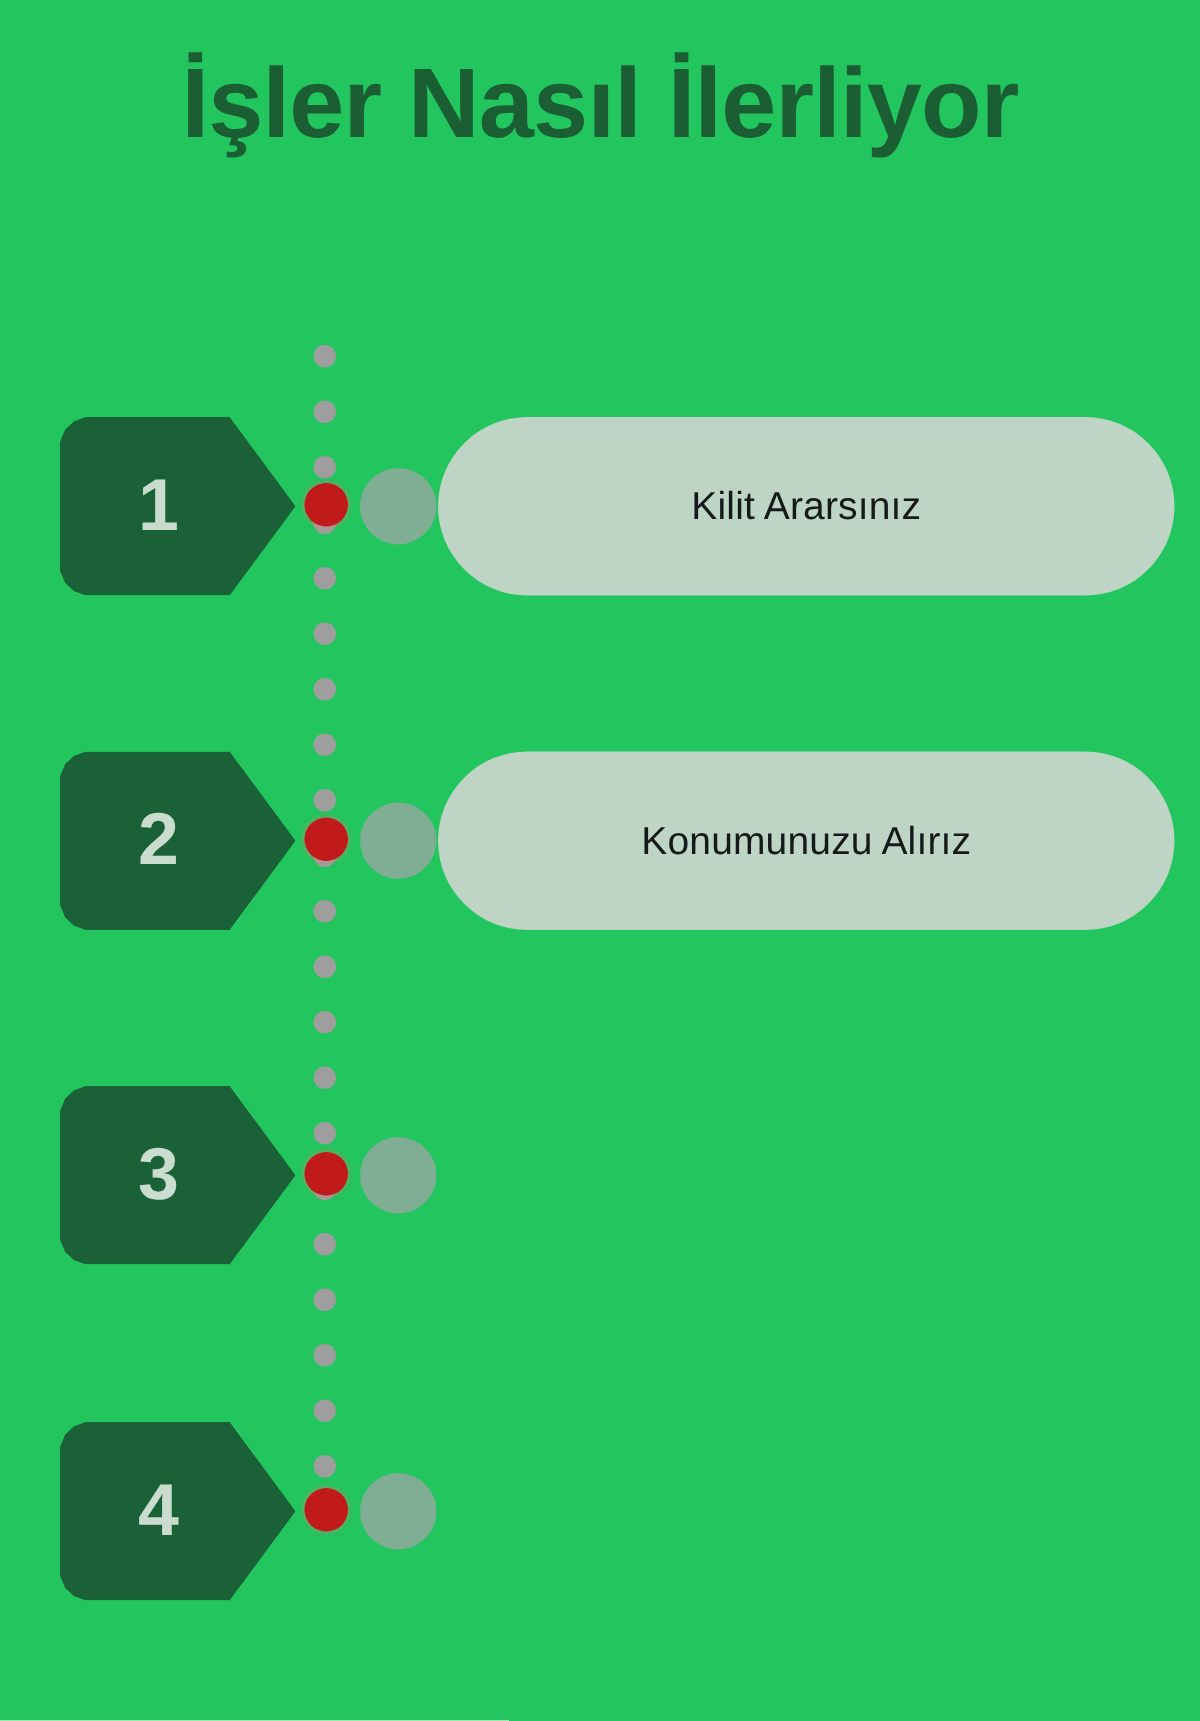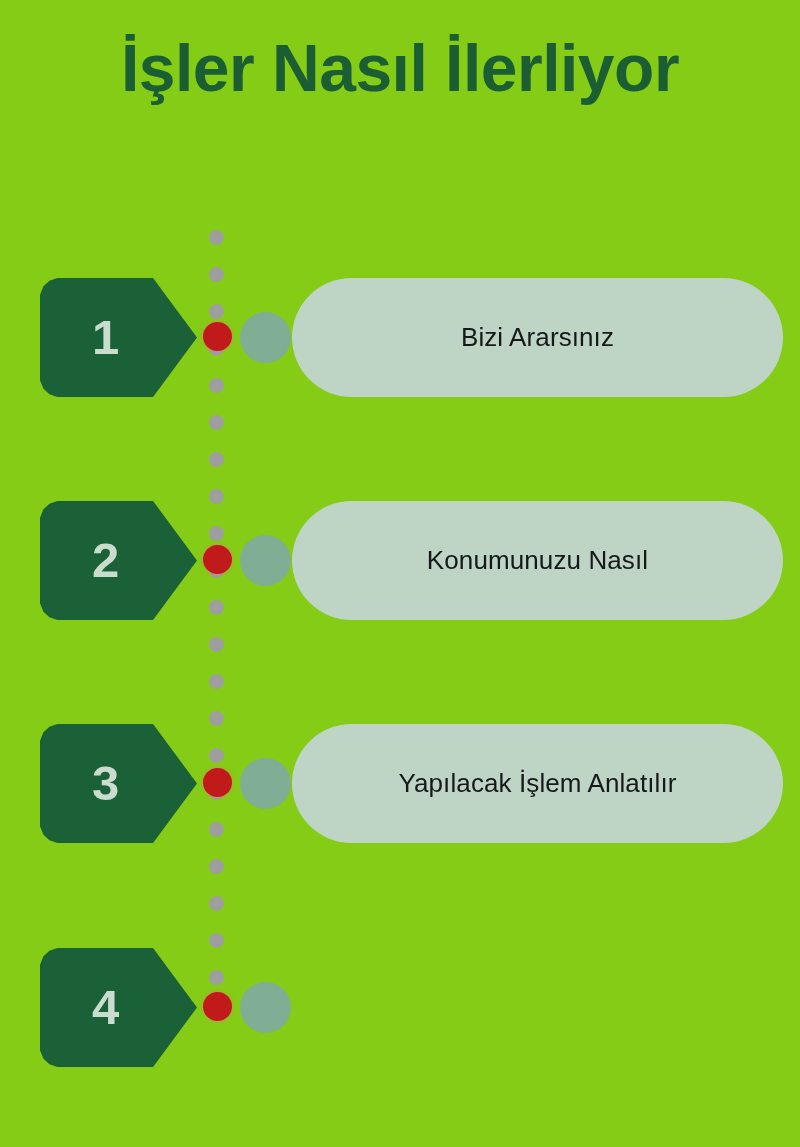--- a/index.html
+++ b/index.html
@@ -137,21 +137,21 @@
     font-weight: 400;
     color: #15191a;
     text-align: center;
     line-height: 1.25;
     letter-spacing: 0.1px;
   }
 </style>
 </head>
 <body>
 
-<div id="infographic" style="background: #84cc16;">
+<div id="infographic" style="background: #22c55e;">
 
   <div class="page-title">İşler Nasıl İlerliyor</div>
 
   <div class="timeline-dots" id="timeline-dots">
       <div class="timeline-dot" style="top: -0.5px;"></div>
       <div class="timeline-dot" style="top: 36.5px;"></div>
       <div class="timeline-dot" style="top: 73.5px;"></div>
       <div class="timeline-dot" style="top: 110.5px;"></div>
       <div class="timeline-dot" style="top: 147.5px;"></div>
       <div class="timeline-dot" style="top: 184.5px;"></div>
@@ -172,44 +172,41 @@
       <div class="timeline-dot" style="top: 739.5px;"></div>
     </div>
 
   <div class="step-row" id="step-row-0" style="top: 278px;">
     <div class="step-badge">
       <span class="step-number">1</span>
     </div>
     <div class="step-marker-red"></div>
     <div class="step-marker-circle"></div>
     <div class="step-pill">
-      <span class="step-pill-text">Bizi Ararsınız</span>
+      <span class="step-pill-text">Kilit Ararsınız</span>
     </div>
   </div>
 
   <div class="step-row" id="step-row-1" style="top: 501px;">
     <div class="step-badge">
       <span class="step-number">2</span>
     </div>
     <div class="step-marker-red"></div>
     <div class="step-marker-circle"></div>
     <div class="step-pill">
-      <span class="step-pill-text">Konumunuzu Nasıl</span>
+      <span class="step-pill-text">Konumunuzu Alırız</span>
     </div>
   </div>
 
   <div class="step-row" id="step-row-2" style="top: 724px;">
     <div class="step-badge">
       <span class="step-number">3</span>
     </div>
     <div class="step-marker-red"></div>
     <div class="step-marker-circle"></div>
-    <div class="step-pill">
-      <span class="step-pill-text">Yapılacak İşlem Anlatılır</span>
-    </div>
   </div>
 
   <div class="step-row" id="step-row-3" style="top: 948px;">
     <div class="step-badge">
       <span class="step-number">4</span>
     </div>
     <div class="step-marker-red"></div>
     <div class="step-marker-circle"></div>
   </div>
 

